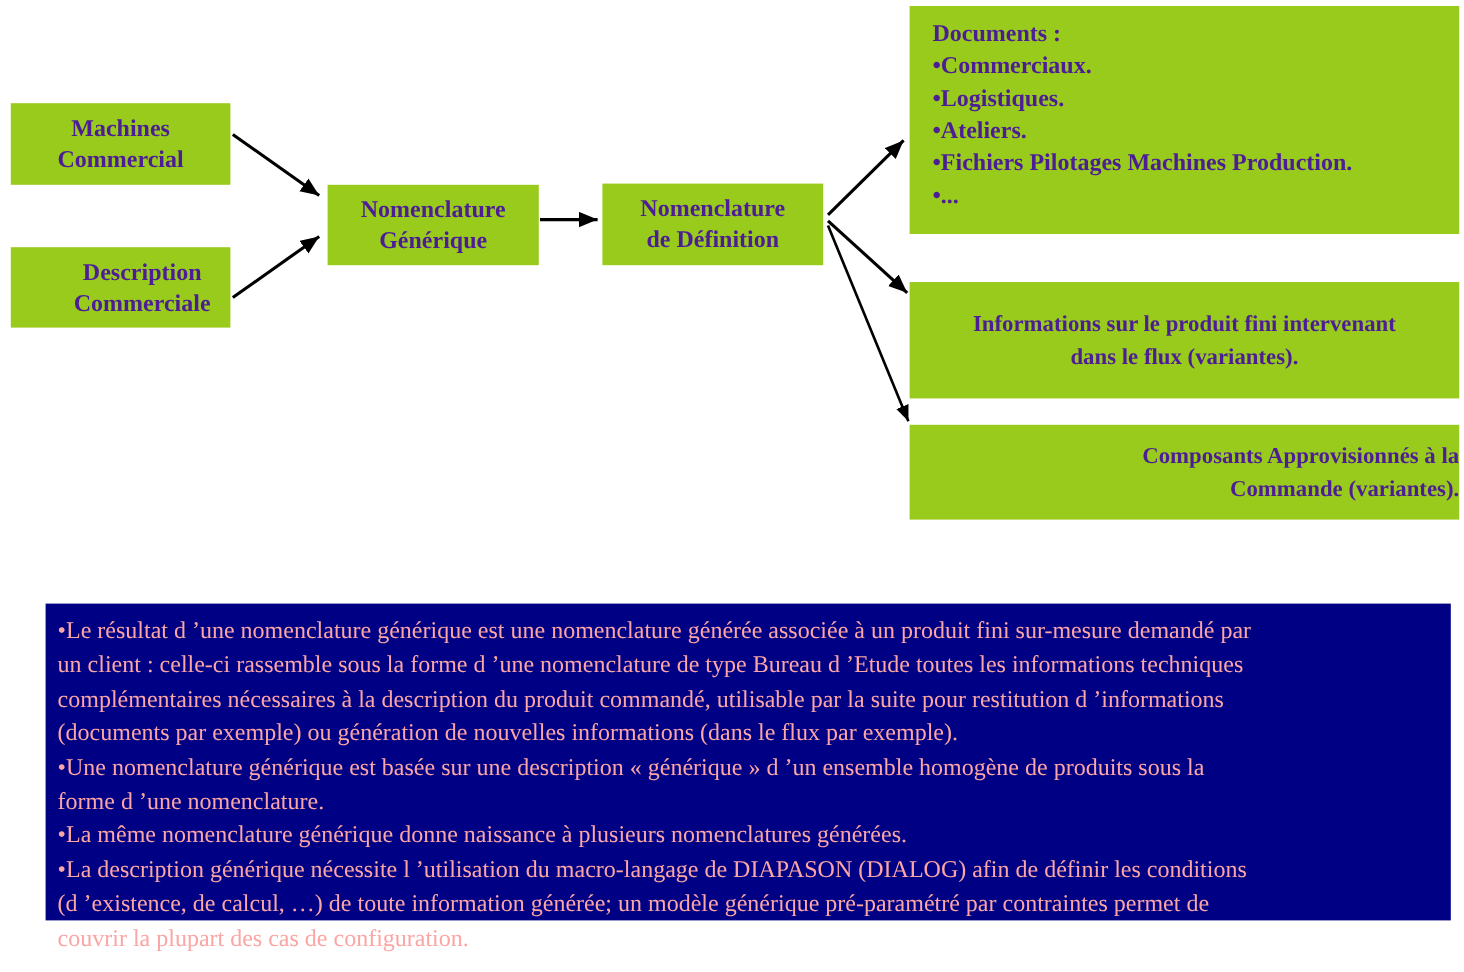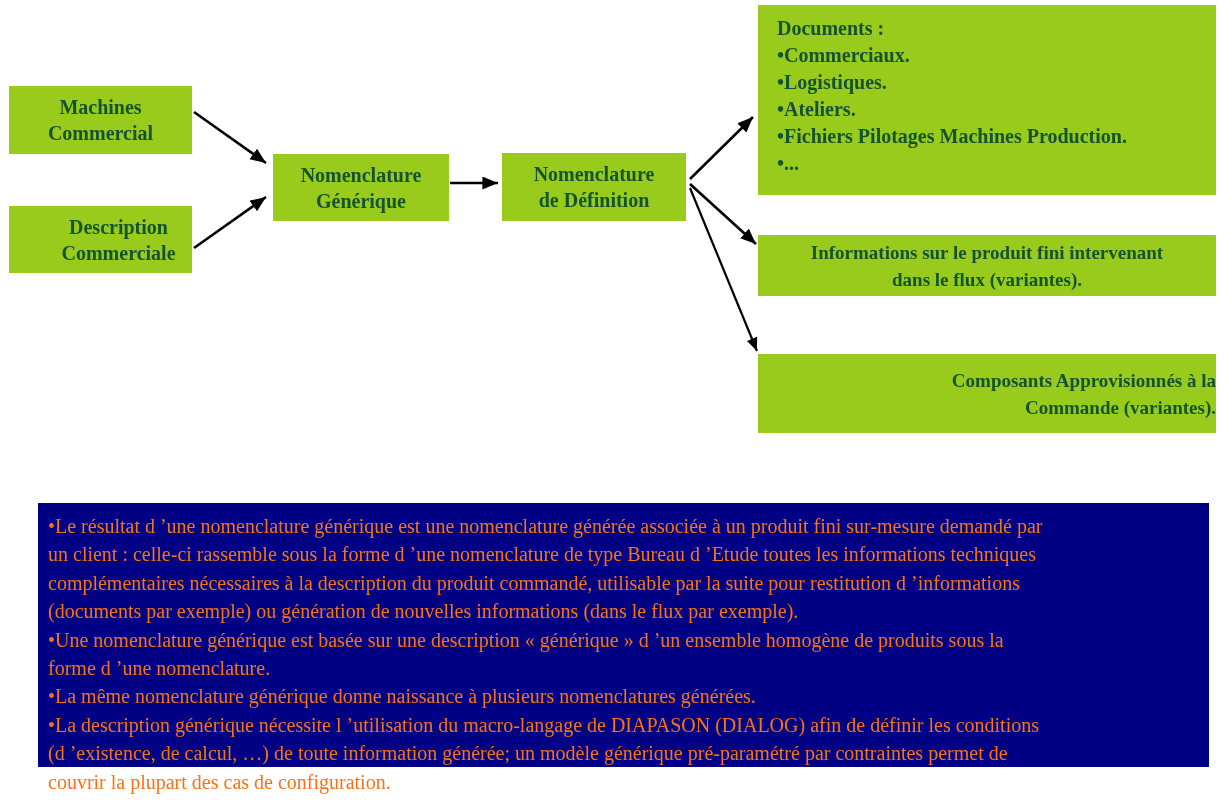--- a/index.html
+++ b/index.html
@@ -6,38 +6,38 @@
   #slide{
     position:relative;
     width:1220px;height:810px;
     background:#ffffff;
     font-family:"Liberation Serif", serif;
     overflow:hidden;
   }
   .gbox{
     position:absolute;
     background:#99CB1D;
-    color:#14532d;
+    color:#4c1d95;
     font-weight:bold;
     box-sizing:border-box;
   }
   .gbox.centered{
     display:flex;flex-direction:column;
     align-items:center;justify-content:center;
     text-align:center;
   }
   .label-line{font-size:20px;line-height:26px;white-space:nowrap;}
   .doc-line{font-size:20px;line-height:27px;white-space:nowrap;}
   .big-line{font-size:19px;line-height:27px;white-space:nowrap;}
   #arrows{position:absolute;left:0;top:0;pointer-events:none;}
   #notes{
     position:absolute;
     left:38px;top:503px;width:1171px;height:264px;
     background:#000084;
-    color:#f97316;
+    color:#fca5a5;
     box-sizing:border-box;
     padding:9px 10px 0 10px;
   }
   .note-line{font-size:20px;line-height:28.4px;white-space:nowrap;}
 </style>
 </head>
 <body>
 
 <div id="slide">
 
@@ -77,21 +77,21 @@
 
   <div class="gbox" style="left:758px;top:5px;width:458px;height:190px;padding:10px 0 0 19px;">
     <div class="doc-line">Documents :</div>
     <div class="doc-line">•Commerciaux.</div>
     <div class="doc-line">•Logistiques.</div>
     <div class="doc-line">•Ateliers.</div>
     <div class="doc-line">•Fichiers Pilotages Machines Production.</div>
     <div class="doc-line">•...</div>
   </div>
 
-  <div class="gbox centered" style="left:758px;top:235px;width:458px;height:61px;text-align:center;">
+  <div class="gbox centered" style="left:758px;top:235px;width:458px;height:97px;text-align:center;">
     <div class="big-line">Informations sur le produit fini intervenant</div>
     <div class="big-line">dans le flux (variantes).</div>
   </div>
 
   <div class="gbox centered" style="left:758px;top:354px;width:458px;height:79px;align-items:flex-end;">
     <div class="big-line">Composants Approvisionnés à la</div>
     <div class="big-line">Commande (variantes).</div>
   </div>
 
   <div id="notes">

